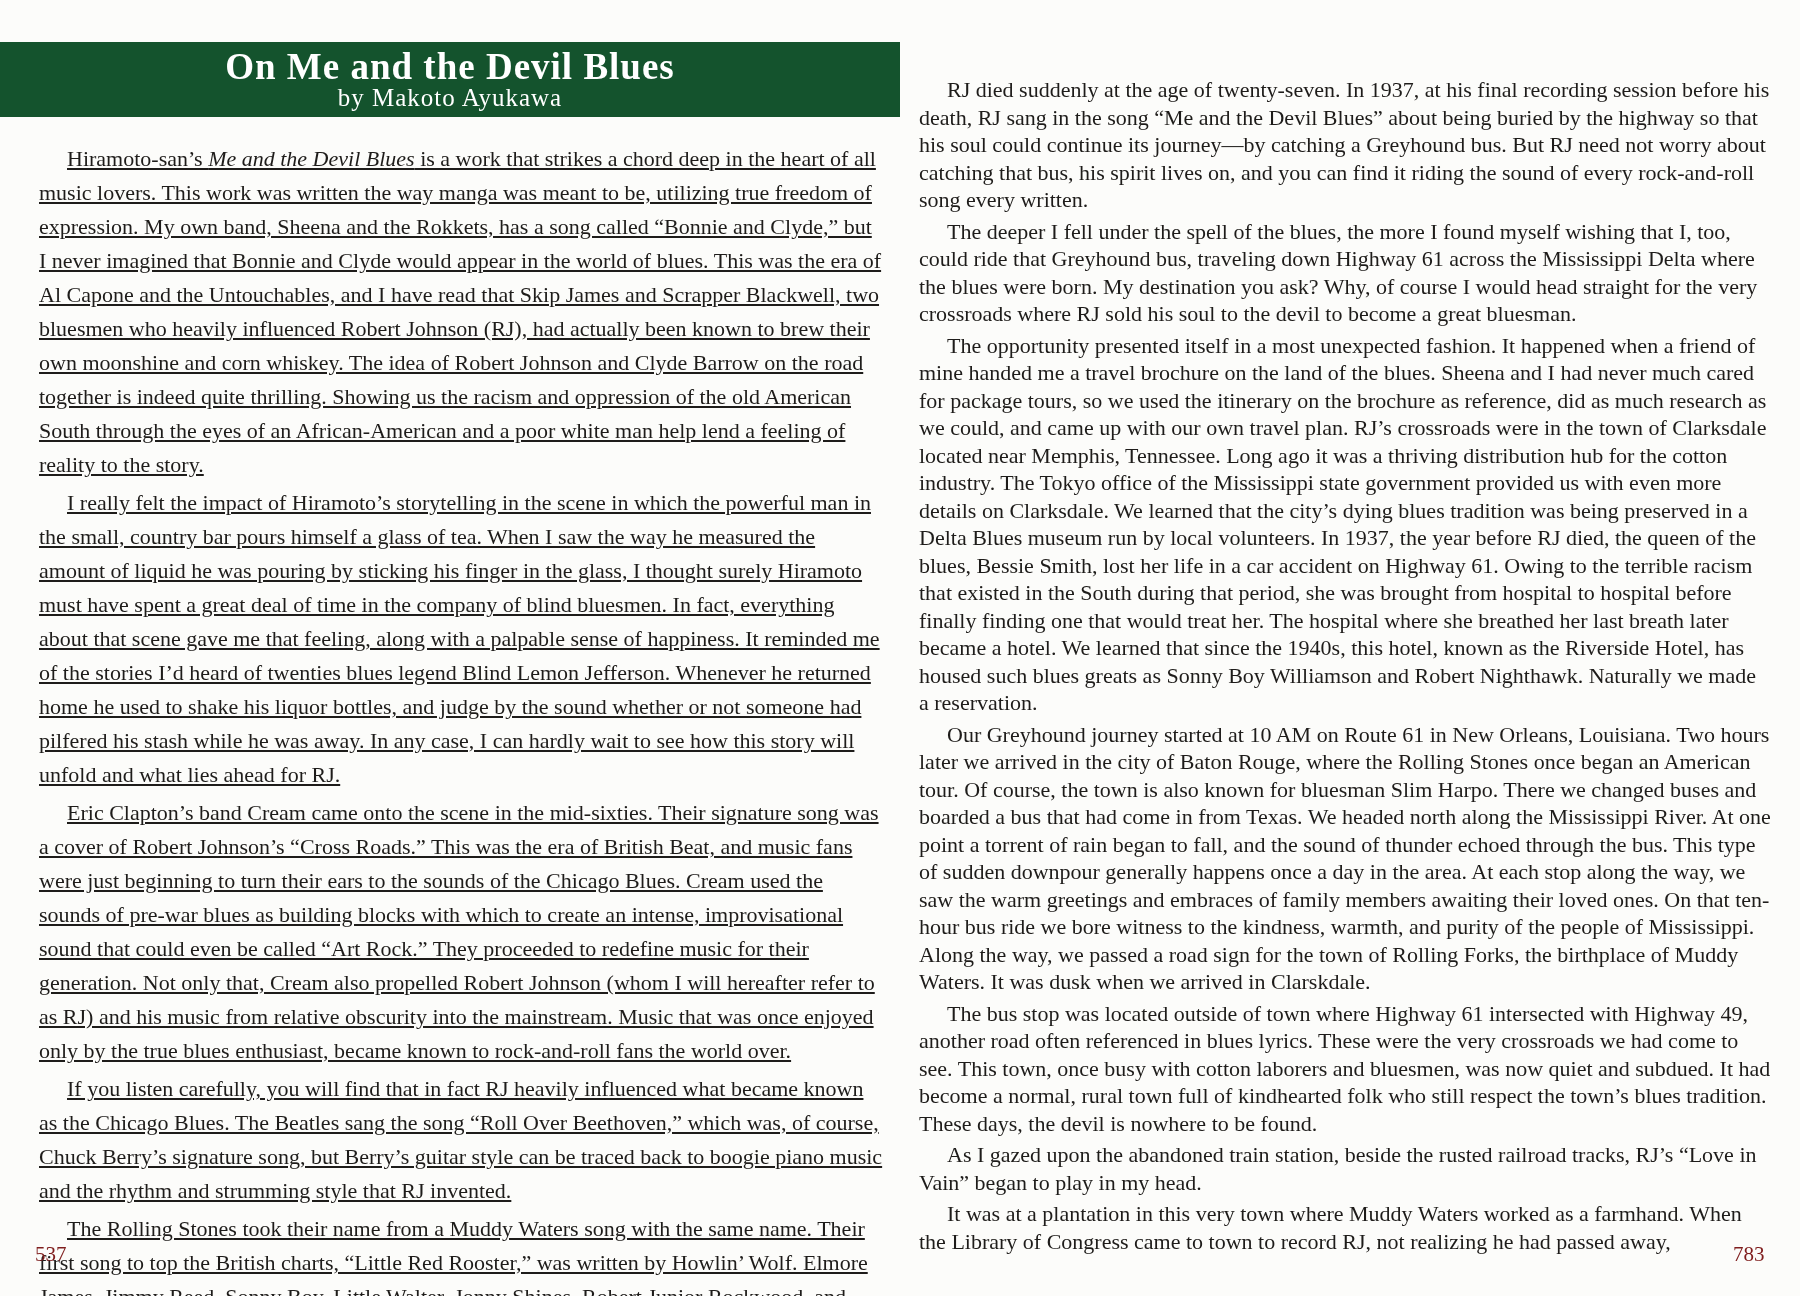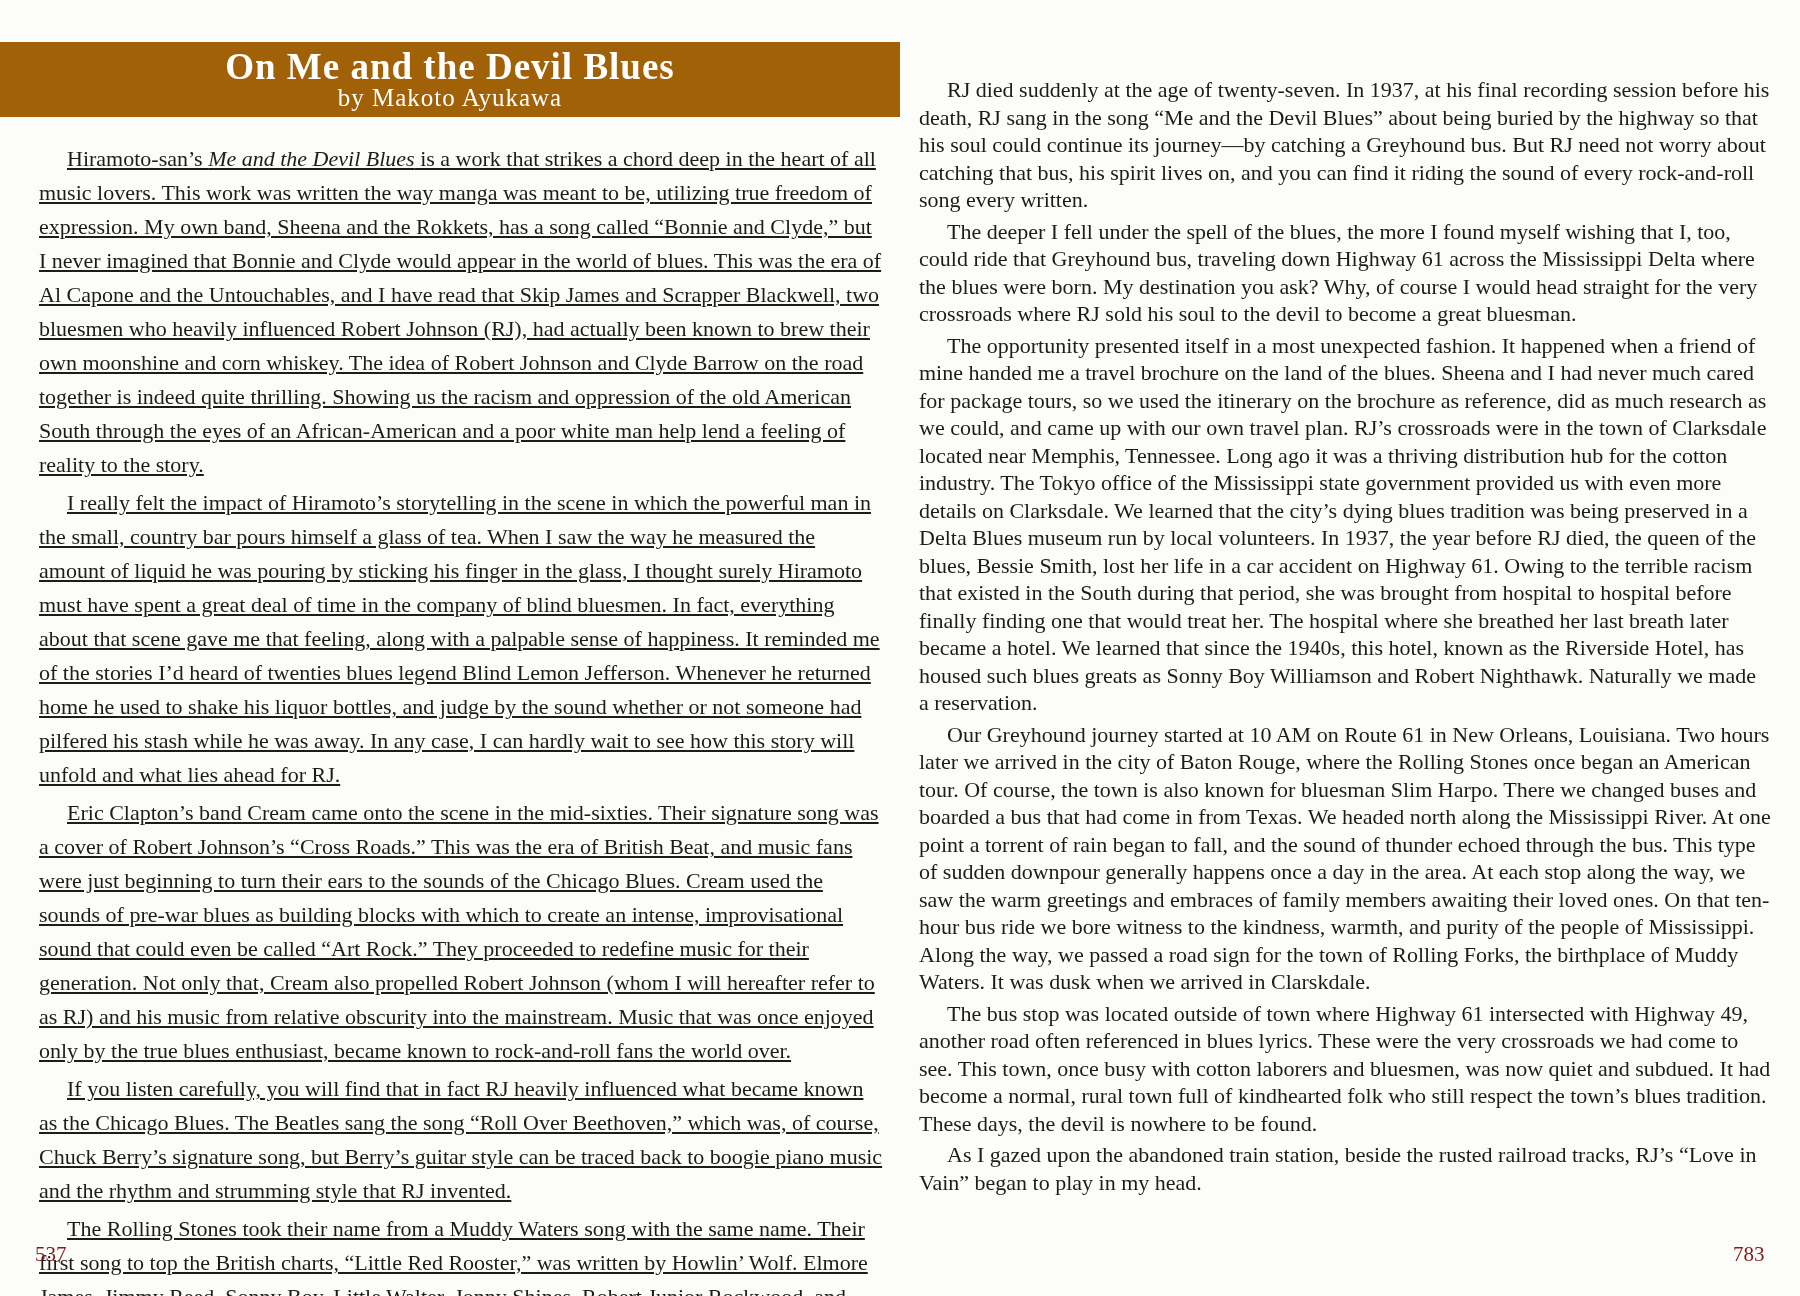--- a/index.html
+++ b/index.html
@@ -7,21 +7,21 @@
     width:1800px; height:1296px;
     background:#fcfcfa;
     font-family:"Liberation Serif", serif;
     color:#1e1c1a;
     position:relative;
     overflow:hidden;
   }
   .banner {
     position:absolute; left:0; top:42px;
     width:900px; height:75px;
-    background:#a16207;
+    background:#14532d;
     color:#ffffff;
     display:flex; flex-direction:column; justify-content:center; align-items:center;
   }
   .banner-title {
     font-size:37px; font-weight:bold; letter-spacing:1px; line-height:1.02;
   }
   .banner-byline {
     font-size:25px; font-weight:normal; letter-spacing:1px; line-height:1.05;
   }
   .col { position:absolute; text-align:left; }
@@ -50,16 +50,17 @@
     <p class="para"><span>If you listen carefully, you will find that in fact RJ heavily influenced what became known as the Chicago Blues.  The Beatles sang the song “Roll Over Beethoven,” which was, of course, Chuck Berry’s signature song, but Berry’s guitar style can be traced back to boogie piano music and the rhythm and strumming style that RJ invented.</span></p>
     <p class="para"><span>The Rolling Stones took their name from a Muddy Waters song with the same name. Their first song to top the British charts, “Little Red Rooster,” was written by Howlin’ Wolf. Elmore James, Jimmy Reed, Sonny Boy, Little Walter, Jonny Shines, Robert Junior Rockwood, and Leroy Foster were just a few of the many bluesmen who were directly influenced by RJ. They followed in his footsteps playing “The Walking Blues,” “Rolling and Tumbling,” and “Dust My Broom” to name but a few. This was the force that powered what became known as rock and roll.</span></p>
   </div>
 <div class="col col-right" id="right-col">
     <p class="para"><span>RJ died suddenly at the age of twenty-seven. In 1937, at his final recording session before his death, RJ sang in the song “Me and the Devil Blues” about being buried by the highway so that his soul could continue its journey—by catching a Greyhound bus. But RJ need not worry about catching that bus, his spirit lives on, and you can find it riding the sound of every rock-and-roll song every written.</span></p>
     <p class="para"><span>The deeper I fell under the spell of the blues, the more I found myself wishing that I, too, could ride that Greyhound bus, traveling down Highway 61 across the Mississippi Delta where the blues were born. My destination you ask? Why, of course I would head straight for the very crossroads where RJ sold his soul to the devil to become a great bluesman.</span></p>
     <p class="para"><span>The opportunity presented itself in a most unexpected fashion. It happened when a friend of mine handed me a travel brochure on the land of the blues. Sheena and I had never much cared for package tours, so we used the itinerary on the brochure as reference, did as much research as we could, and came up with our own travel plan. RJ’s crossroads were in the town of Clarksdale located near Memphis, Tennessee. Long ago it was a thriving distribution hub for the cotton industry. The Tokyo office of the Mississippi state government provided us with even more details on Clarksdale. We learned that the city’s dying blues tradition was being preserved in a Delta Blues museum run by local volunteers. In 1937, the year before RJ died, the queen of the blues, Bessie Smith, lost her life in a car accident on Highway 61. Owing to the terrible racism that existed in the South during that period, she was brought from hospital to hospital before finally finding one that would treat her. The hospital where she breathed her last breath later became a hotel. We learned that since the 1940s, this hotel, known as the Riverside Hotel, has housed such blues greats as Sonny Boy Williamson and Robert Nighthawk. Naturally we made a reservation.</span></p>
     <p class="para"><span>Our Greyhound journey started at 10 AM on Route 61 in New Orleans, Louisiana. Two hours later we arrived in the city of Baton Rouge, where the Rolling Stones once began an American tour. Of course, the town is also known for bluesman Slim Harpo. There we changed buses and boarded a bus that had come in from Texas. We headed north along the Mississippi River. At one point a torrent of rain began to fall, and the sound of thunder echoed through the bus. This type of sudden downpour generally happens once a day in the area. At each stop along the way, we saw the warm greetings and embraces of family members awaiting their loved ones.  On that ten-hour bus ride we bore witness to the kindness, warmth, and purity of the people of Mississippi. Along the way, we passed a road sign for the town of Rolling Forks, the birthplace of Muddy Waters. It was dusk when we arrived in Clarskdale.</span></p>
     <p class="para"><span>The bus stop was located outside of town where Highway 61 intersected with Highway 49, another road often referenced in blues lyrics.  These were the very crossroads we had come to see. This town, once busy with cotton laborers and bluesmen, was now quiet and subdued. It had become a normal, rural town full of kindhearted folk who still respect the town’s blues tradition. These days, the devil is nowhere to be found.</span></p>
     <p class="para"><span>As I gazed upon the abandoned train station, beside the rusted railroad tracks, RJ’s “Love in Vain” began to play in my head.</span></p>
+    <p class="para"><span>It was at a plantation in this very town where Muddy Waters worked as a farmhand. When the Library of Congress came to town to record RJ, not realizing he had passed away,</span></p>
   </div>
 
 <div class="page-number pn-left">537</div>
 <div class="page-number pn-right">783</div>
 
 </body></html>

